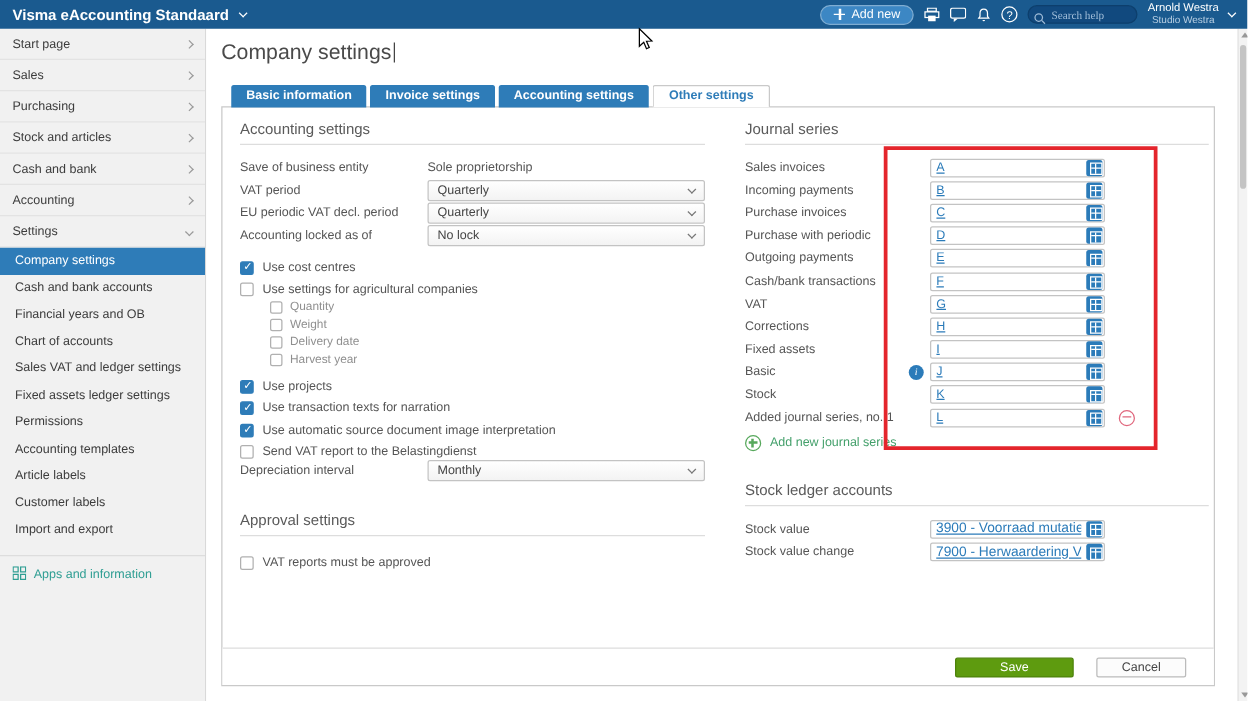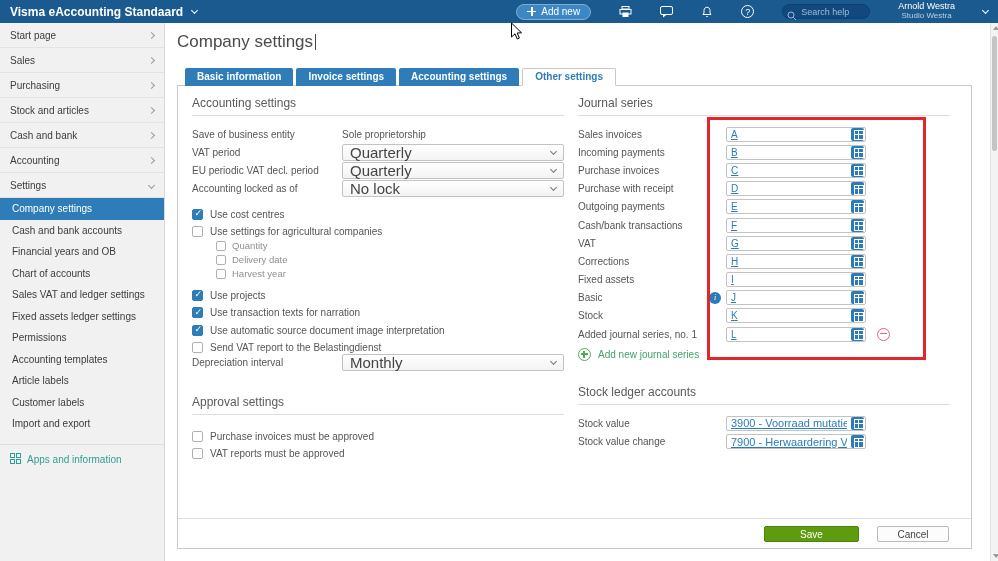--- a/index.html
+++ b/index.html
@@ -14,30 +14,30 @@
   .chev { display:inline-block; width:5px; height:5px; border-style:solid; border-width:0 1.3px 1.3px 0; border-color:#fff; }
   .chev.right { transform:rotate(-45deg); }
   .chev.down  { transform:rotate(45deg); }
   .chev.gray  { border-color:#9a9a9a; }
   .chev.dark  { border-color:#777; }
 
   
   .topbar { position:absolute; top:0; left:0; width:998px; height:23px; background:var(--c-topbar,#1A5A8F); display:flex; align-items:center; z-index:20; color:#fff; }
   .app-title { font-size:12px; font-weight:bold; margin-left:10px; white-space:nowrap; }
   .title-chev { margin-left:9px; margin-top:-2px; }
-  .topbar-right { margin-left:auto; display:flex; align-items:center; gap:28px; margin-right:10px; }
+  .topbar-right { margin-left:auto; display:flex; align-items:center; gap:8px; margin-right:10px; }
   .add-new-btn { display:flex; align-items:center; gap:5px; background:#3c87c4; border:1px solid #7fadd2; border-radius:9px; height:16px; padding:0 10px; font-size:10px; color:#fff; }
   .plus-white { position:relative; width:9px; height:9px; }
   .plus-white::before,.plus-white::after { content:""; position:absolute; background:#fff; }
   .plus-white::before { left:0; right:0; top:4px; height:1.4px; }
   .plus-white::after { top:0; bottom:0; left:4px; width:1.4px; }
   .tb-icon { display:flex; align-items:center; justify-content:center; }
   .help-circle { width:13px; height:13px; border:1px solid #fff; border-radius:50%; font-size:9px; display:flex; align-items:center; justify-content:center; color:#fff; }
   .search-wrap { position:relative; display:flex; align-items:center; }
-  .search-input { width:88px; height:15px; background:#11497e; border:1px solid #0d3f6d; border-radius:8px; color:#d5e3f0; font-size:9px; padding:0 5px 0 18px; outline:none; font-family:Liberation Sans, sans-serif; }
+  .search-input { width:88px; height:15px; background:#11497e; border:1px solid #0d3f6d; border-radius:8px; color:#d5e3f0; font-size:9px; padding:0 5px 0 18px; outline:none; font-family:Liberation Serif, serif; }
   .search-input::placeholder { color:#9fbcd8; }
   .search-ic { position:absolute; left:5px; top:3px; }
   .user-block { line-height:1.1; text-align:center; }
   .user-name { font-size:9px; color:#fff; }
   .user-company { font-size:8px; color:#b9cfe3; }
   .user-chev { margin-top:-2px; }
 
   
   .sidebar { position:absolute; top:23px; left:0; width:165px; bottom:0; background:#f1f1f1; border-right:1px solid #d9d9d9; }
   .side-item { position:relative; height:25px; line-height:25px; padding-left:10px; font-size:10px; color:#3c3c3c; border-bottom:1px solid #e3e3e3; cursor:default; }
@@ -52,30 +52,30 @@
   .page-title { font-size:17px; color:#4a4a4a; font-weight:400; }
   .caret { width:1px; height:16px; background:#444; margin-left:2px; }
 
   .tabs { position:absolute; top:45px; left:20px; display:flex; gap:3px; z-index:3; }
   .tab { height:18px; line-height:18px; padding:0 12px; font-size:10px; font-weight:bold; color:#fff; background:var(--c-accent,#2E7CB8); border-radius:2px 2px 0 0; cursor:default; }
   .tab.active { background:#fff; color:var(--c-accent,#2E7CB8); border:1px solid #c9c9c9; border-bottom:1px solid #fff; line-height:16px; margin-bottom:-1px; }
 
   .panel { position:absolute; left:12px; right:18px; top:62px; bottom:12px; background:#fff; border:1px solid #c9c9c9; }
 
   .col-left  { position:absolute; left:14px;  top:10px; width:372px; }
-  .col-right { position:absolute; left:400px; top:10px; width:371px; }
+  .col-right { position:absolute; left:418px; top:10px; width:371px; }
 
   .sec-heading { font-size:12px; font-weight:400; color:#5a5a5a; padding-bottom:5px; border-bottom:1px solid #ddd; margin:0 0 9px 0; }
   .sec2 { margin-top:24px; }
 
   .frow { display:flex; align-items:center; height:18px; }
   .flabel { width:150px; font-size:10px; color:#555; flex-shrink:0; }
   .fvalue { font-size:10px; color:#555; }
   .select { flex:1; height:17px; border:1px solid #c3c3c3; border-radius:2px; background:linear-gradient(#ffffff,#f3f3f3); display:flex; align-items:center; padding:0 7px; cursor:default; }
-  .select-value { font-size:15px; color:#444; flex:1; }
+  .select-value { font-size:10px; color:#444; flex:1; }
   .select .chev { margin-top:-2px; }
 
   .checks { margin-top:5px; }
   .check-row { display:flex; align-items:flex-end; height:17.5px; }
   .checkbox { width:11px; height:11px; border:1px solid #b0b0b0; border-radius:2px; background:#fff; margin-right:7px; flex-shrink:0; position:relative; cursor:default; }
   .checkbox.checked { background:var(--c-accent,#2E7CB8); border-color:var(--c-accent,#2E7CB8); }
   .checkbox.checked::after { content:"\2713"; color:#fff; font-size:9px; position:absolute; left:1.5px; top:-1.5px; }
   .check-label { font-size:10px; color:#555; }
   .sub-checks { margin-left:24px; }
   .sub-checks .check-row { height:14px; }
@@ -272,20 +272,24 @@
           <span class="checkbox"></span>
           <span class="check-label">Use settings for agricultural companies</span>
         </div>
         <div class="sub-checks">
           <div class="check-row">
             <span class="checkbox"></span>
             <span class="check-label">Quantity</span>
           </div>
           <div class="check-row">
             <span class="checkbox"></span>
+            <span class="check-label">Weight</span>
+          </div>
+          <div class="check-row">
+            <span class="checkbox"></span>
             <span class="check-label">Delivery date</span>
           </div>
           <div class="check-row">
             <span class="checkbox"></span>
             <span class="check-label">Harvest year</span>
           </div>
         </div>
         <div class="check-row" style="margin-top:4px;">
           <span class="checkbox checked"></span>
           <span class="check-label">Use projects</span>
@@ -309,24 +313,20 @@
         <div class="select">
           <span class="select-value">Monthly</span>
           <span class="chev down dark"></span>
         </div>
       </div>
 
       <h2 class="sec-heading sec2">Approval settings</h2>
       <div class="checks">
         <div class="check-row">
           <span class="checkbox"></span>
-          <span class="check-label">Purchase invoices must be approved</span>
-        </div>
-        <div class="check-row">
-          <span class="checkbox"></span>
           <span class="check-label">VAT reports must be approved</span>
         </div>
       </div>
     </div>
 
     <div class="col-right">
       <h2 class="sec-heading">Journal series</h2>
 
       <div class="jrow">
         <span class="jlabel">Sales invoices</span>
@@ -343,21 +343,21 @@
         </span>
       </div>
       <div class="jrow">
         <span class="jlabel">Purchase invoices</span>
         <span class="igroup">
           <input class="jinput" value="C" style="">
           <span class="lookup"></span>
         </span>
       </div>
       <div class="jrow">
-        <span class="jlabel">Purchase with receipt</span>
+        <span class="jlabel">Purchase with periodic</span>
         <span class="igroup">
           <input class="jinput" value="D" style="">
           <span class="lookup"></span>
         </span>
       </div>
       <div class="jrow">
         <span class="jlabel">Outgoing payments</span>
         <span class="igroup">
           <input class="jinput" value="E" style="">
           <span class="lookup"></span>

